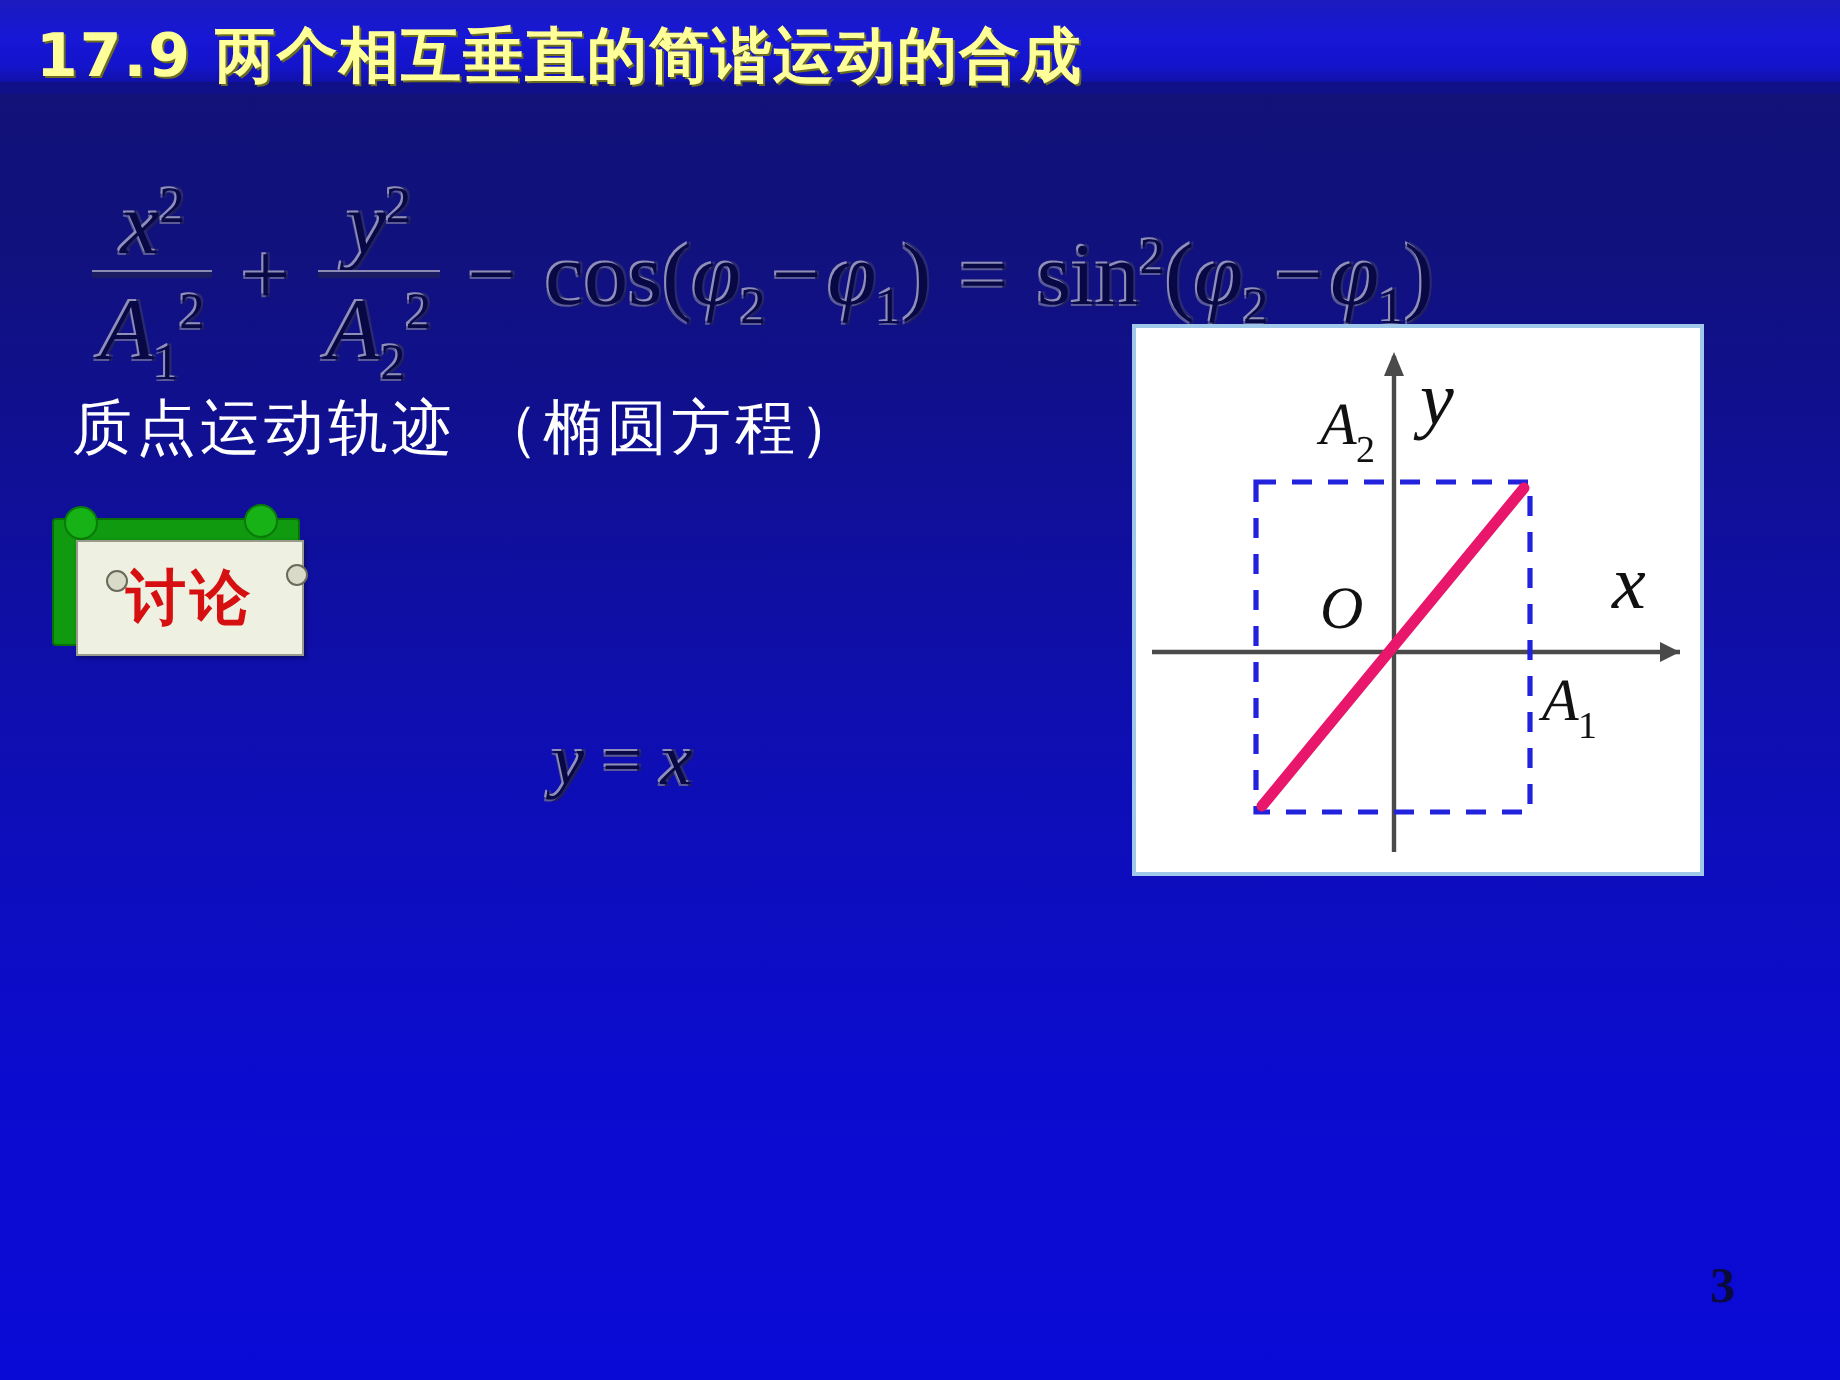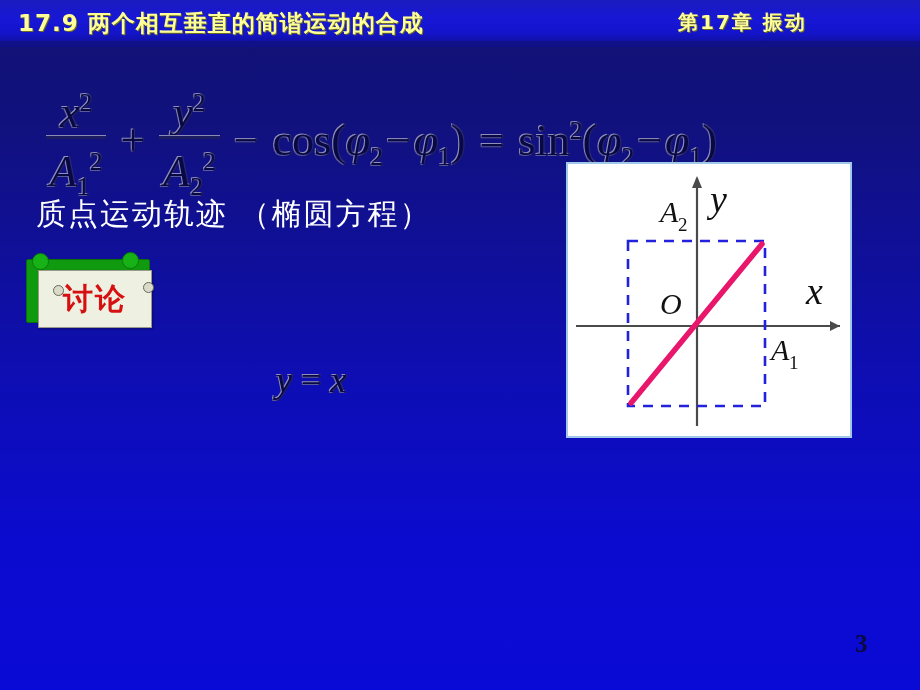--- a/index.html
+++ b/index.html
@@ -42,21 +42,21 @@
     position: absolute;
     color: #ffff99;
     font-family: "DejaVu Sans", sans-serif;
     font-weight: bold;
     white-space: nowrap;
     text-shadow: 1px 1px 0 #6b6b20;
   }
   #hdr-section {
     left: 18px;
     top: 8px;
-    font-size: 23px;
+    font-size: 30px;
     letter-spacing: 1px;
   }
   #hdr-chapter {
     left: 678px;
     top: 9px;
     font-size: 20px;
     letter-spacing: 2px;
   }
 
   
@@ -75,21 +75,21 @@
   .math .up { font-style: normal; }
 
   .frac {
     display: inline-flex;
     flex-direction: column;
     align-items: center;
     vertical-align: middle;
     line-height: 1;
   }
   .frac .num { padding: 0 4px 1px 4px; }
-  .frac .den { padding: 10px 4px 0 4px; }
+  .frac .den { padding: 4px 4px 0 4px; }
   .frac .bar {
     width: 100%;
     min-width: 28px;
     height: 3px;
     background: #1c1c62;
     box-shadow: 0 -1px 0 #8a8ab4;
   }
   sup.sm { font-size: 0.58em; vertical-align: super; font-style: normal; }
   sub.sm { font-size: 0.58em; vertical-align: sub; font-style: normal; }
 
@@ -235,21 +235,20 @@
   }
 </style>
 </head>
 <body>
 
 <div id="slide">
 
   <div id="header-band"></div>
   <div id="header-underline"></div>
   <div class="hdr-text" id="hdr-section">17.9  两个相互垂直的简谐运动的合成</div>
-  <div class="hdr-text" id="hdr-chapter">第17章   振动</div>
 
   <div id="main-equation" class="math">
     <span class="frac">
       <span class="num"><span>x</span><sup class="sm">2</sup></span>
       <span class="bar"></span>
       <span class="den"><span>A</span><sub class="sm">1</sub><sup class="sm">2</sup></span>
     </span>
     <span class="up opsp">+</span>
     <span class="frac">
       <span class="num"><span>y</span><sup class="sm">2</sup></span>

